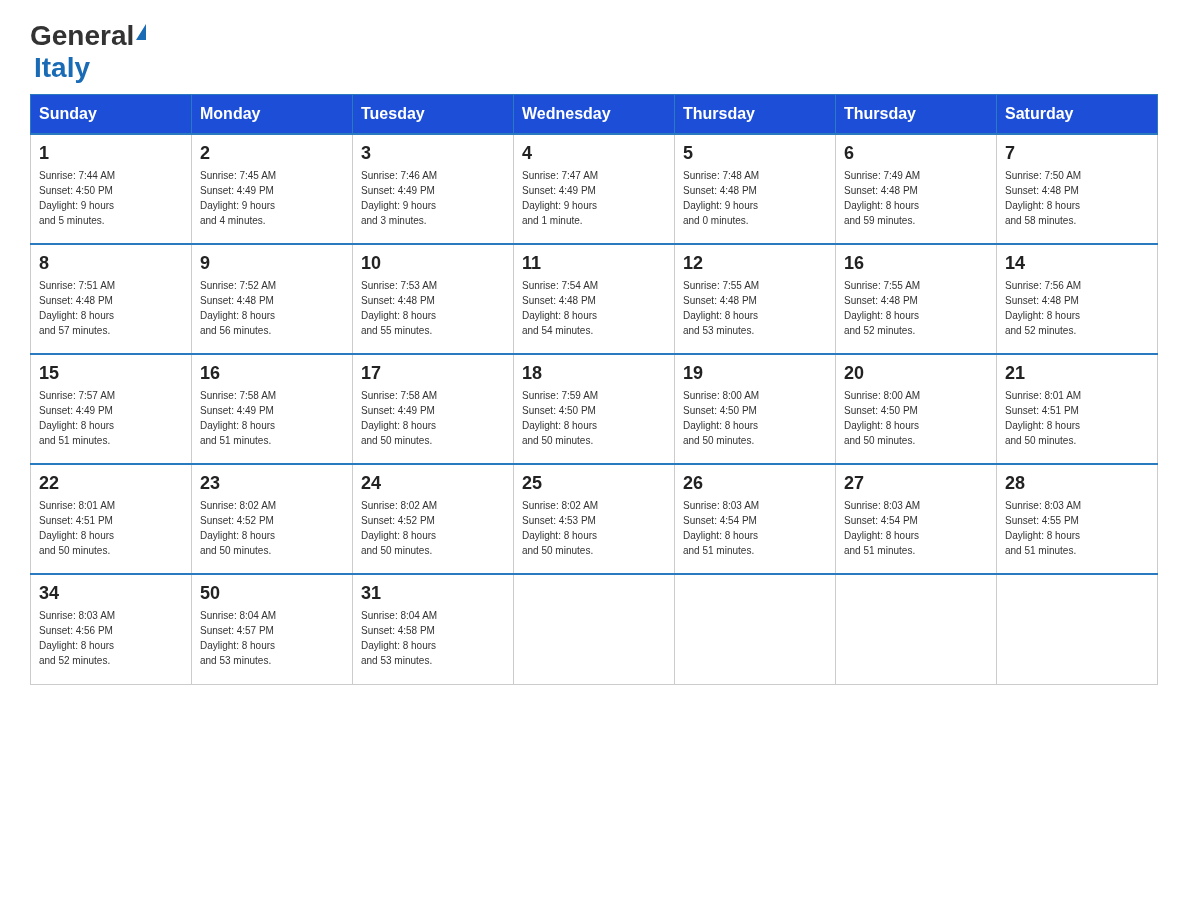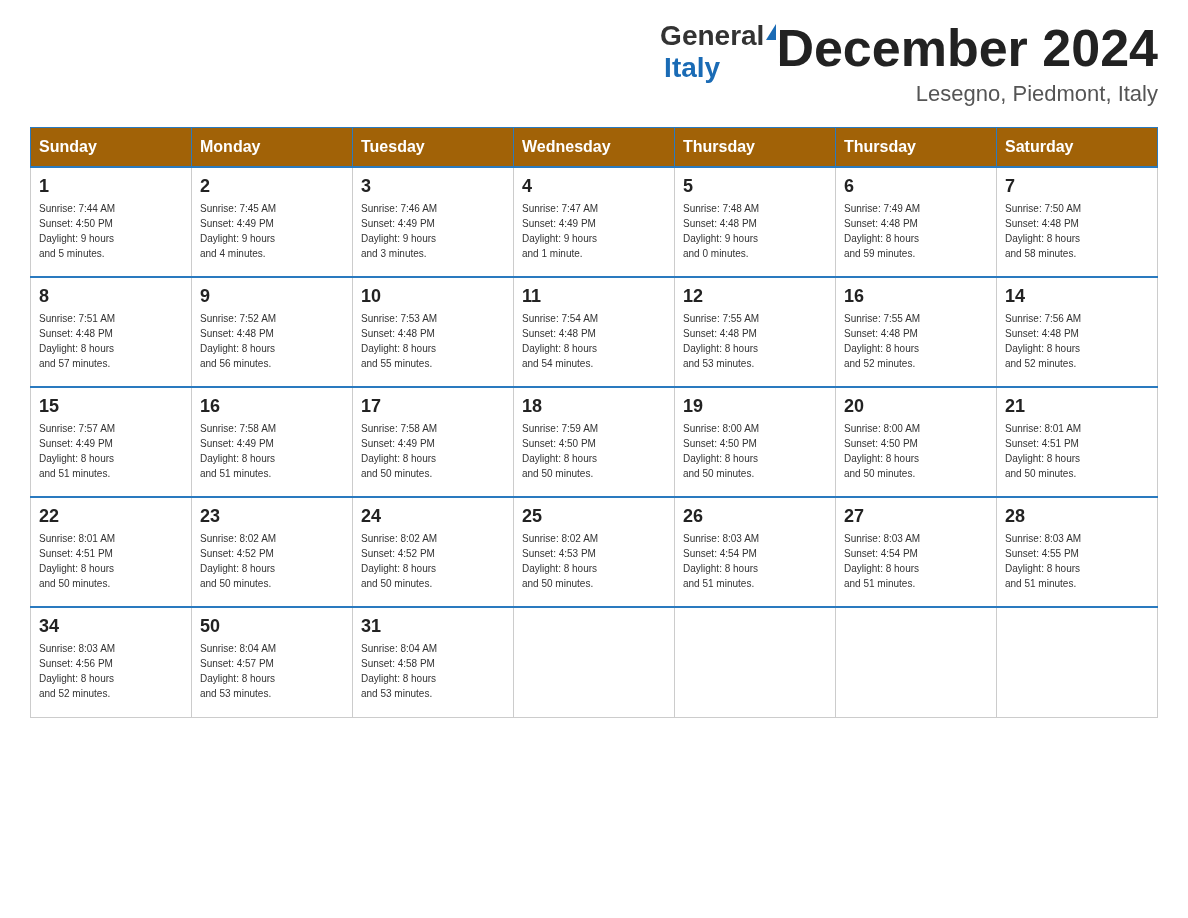--- a/index.html
+++ b/index.html
@@ -5,23 +5,23 @@
     * { box-sizing: border-box; margin: 0; padding: 0; }
     body {
       font-family: Arial, sans-serif;
       background: #ffffff;
       width: 1188px;
       min-height: 918px;
       padding: 20px 30px;
     }
     .header-area {
       display: flex;
-      justify-content: flex-end;
+      justify-content: space-between;
       align-items: flex-start;
-      margin-bottom: 20px;
+      margin-bottom: 10px;
     }
     .logo-area {
       display: flex;
       flex-direction: column;
     }
     .logo-text {
       display: flex;
       align-items: center;
       font-size: 28px;
       font-weight: bold;
@@ -53,21 +53,21 @@
       font-size: 22px;
       color: #555;
       margin-top: 4px;
     }
     table {
       width: 100%;
       border-collapse: collapse;
       table-layout: fixed;
     }
     thead tr th {
-      background-color: #a16207;
+      background-color: #1d4ed8;
       color: white;
       padding: 10px 8px;
       text-align: left;
       font-size: 16px;
       font-weight: bold;
       border: 1px solid #2a7abf;
     }
     tbody tr td {
       vertical-align: top;
       padding: 8px;
@@ -96,24 +96,20 @@
 </head>
 <body>
 
 <div class="header-area">
   <div class="logo-area">
     <div class="logo-text">
       <span class="logo-general">General</span>
       <div class="logo-triangle"></div>
     </div>
     <span class="logo-blue" style="font-size:28px; font-weight:bold; margin-left:4px;">Italy</span>
-  </div>
-  <div class="title-area">
-    <div class="month-title">December 2024</div>
-    <div class="location-title">Lesegno, Piedmont, Italy</div>
   </div>
 </div>
 
 <table>
   <thead>
     <tr>
     <th>Sunday</th>
         <th>Monday</th>
         <th>Tuesday</th>
         <th>Wednesday</th>

